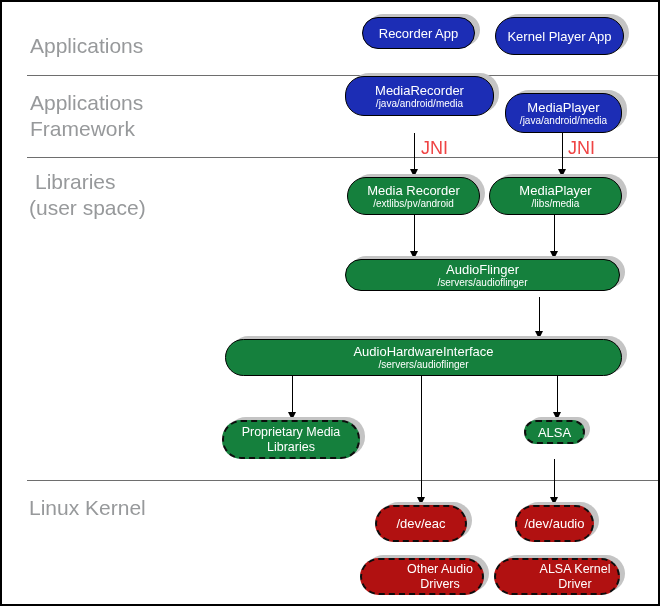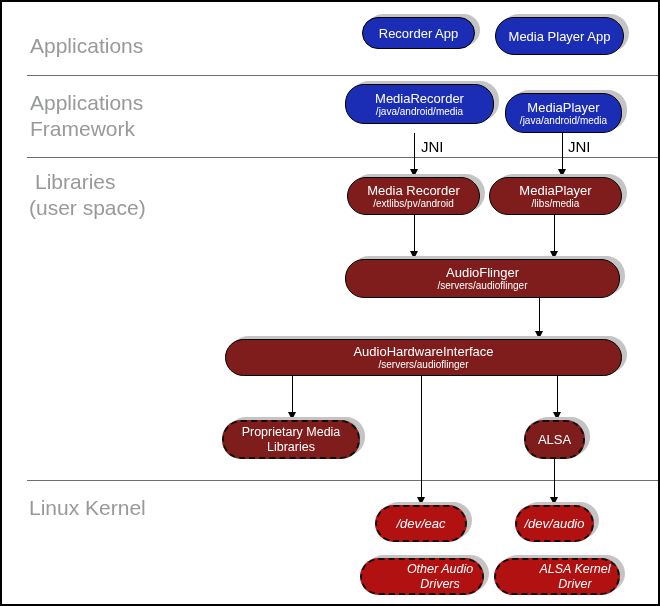--- a/index.html
+++ b/index.html
@@ -22,35 +22,35 @@
   .pill{
     position:absolute;box-sizing:border-box;border-radius:19px;
     display:flex;flex-direction:column;align-items:center;justify-content:center;
     color:#fff;text-align:center;
     box-shadow:5px -3px 0 0 #c4c4c4;
     border:1.5px solid #000;
   }
   .pill .t{font-size:13px;line-height:15px;}
   .pill .s{font-size:10px;line-height:12px;}
   .blue{background:#1c2db5;}
-  .green{background:#7f1d1d;}
-  .red{background:#b11111;font-style:italic;}
+  .green{background:#15803d;}
+  .red{background:#b11111;}
   .dashed{border:2px dashed #0d0d0d;}
 
   .n-recorder{left:360px;top:15px;width:113px;height:32px;}
   .n-mplayer-app{left:493px;top:15px;width:129px;height:38px;}
-  .n-mrec-fw{left:343px;top:82px;width:149px;height:40px;}
+  .n-mrec-fw{left:343px;top:74px;width:149px;height:40px;}
   .n-mplay-fw{left:503px;top:91px;width:117px;height:40px;}
   .n-mrec-lib{left:345px;top:175px;width:133px;height:38px;}
   .n-mplay-lib{left:487px;top:175px;width:133px;height:38px;}
-  .n-aflinger{left:343px;top:257px;width:275px;height:39px;}
+  .n-aflinger{left:343px;top:257px;width:275px;height:32px;}
   .n-ahi{left:223px;top:337px;width:397px;height:37px;}
   .n-prop{left:220px;top:418px;width:138px;height:39px;padding:0 10px;}
   .n-prop .t{font-size:12.5px;line-height:15px;}
-  .n-alsa{left:522px;top:418px;width:61px;height:39px;}
+  .n-alsa{left:522px;top:418px;width:61px;height:24px;}
   .n-deveac{left:373px;top:503px;width:92px;height:37px;}
   .n-devaudio{left:513px;top:503px;width:79px;height:37px;}
   .n-oad{left:358px;top:556px;width:124px;height:37px;}
   .n-akd{left:492px;top:556px;width:126px;height:37px;}
   .n-oad .t,.n-akd .t{font-size:12.5px;margin-left:36px;}
 
   .conn{position:absolute;width:0;border-left:1.5px solid #000;}
   .conn .arrow{
     position:absolute;bottom:-1px;left:-5.3px;width:0;height:0;
     border-left:4.5px solid transparent;border-right:4.5px solid transparent;
@@ -59,21 +59,21 @@
   .c1{left:412px;top:131px;height:43px;}
   .c2{left:560px;top:131px;height:43px;}
   .c3{left:412px;top:213px;height:43px;}
   .c4{left:552px;top:213px;height:43px;}
   .c5{left:537px;top:295px;height:41px;}
   .c6{left:290px;top:374px;height:43px;}
   .c7{left:419px;top:374px;height:128px;}
   .c8{left:555px;top:374px;height:43px;}
   .c9{left:552px;top:457px;height:45px;}
 
-  .jni{position:absolute;color:#000000;font-size:15px;}
+  .jni{position:absolute;color:#ef4444;font-size:18px;}
   .jni1{left:419px;top:136px;}
   .jni2{left:566px;top:136px;}
 </style>
 </head>
 <body>
 
 <div class="canvas">
 
   <div class="divider d1"></div>
   <div class="divider d2"></div>
@@ -118,21 +118,21 @@
       <span class="arrow"></span>
     </div>
 
   <div class="jni jni1">JNI</div>
   <div class="jni jni2">JNI</div>
 
   <div class="pill blue n-recorder">
     <div class="t">Recorder App</div>
   </div>
   <div class="pill blue n-mplayer-app">
-    <div class="t">Media Player App</div>
+    <div class="t">Kernel Player App</div>
   </div>
 
   <div class="pill blue n-mrec-fw">
     <div class="t">MediaRecorder</div>
     <div class="s">/java/android/media</div>
   </div>
   <div class="pill blue n-mplay-fw">
     <div class="t">MediaPlayer</div>
     <div class="s">/java/android/media</div>
   </div>

